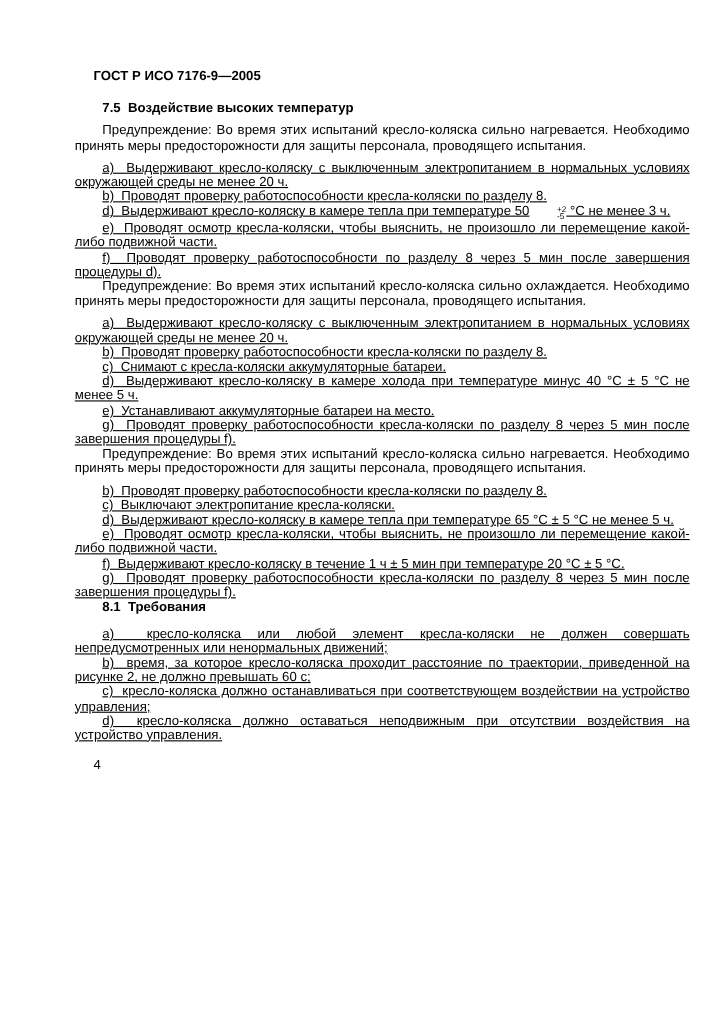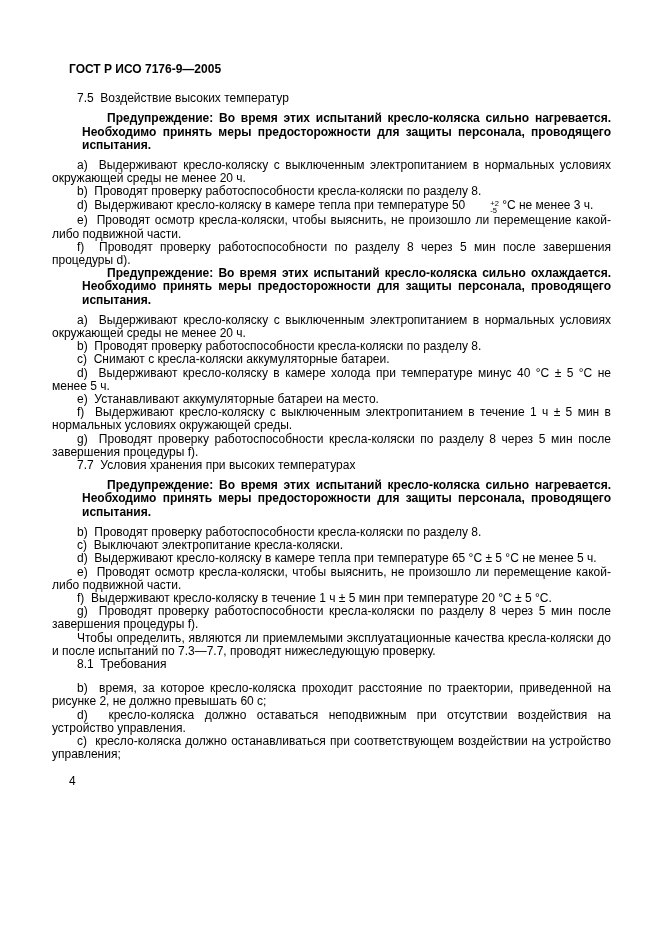--- a/index.html
+++ b/index.html
@@ -6,47 +6,47 @@
   body {
     width: 661px; height: 936px;
     background: #ffffff;
     color: #000000;
     font-family: "Liberation Sans", sans-serif;
     position: relative;
     overflow: hidden;
   }
   .page {
     position: absolute;
-    left: 52px; top: 63px;
+    left: 68px; top: 63px;
     width: 559px;
     font-size: 12px;
     line-height: 13.2px;
   }
   p { margin: 0; padding: 0; }
   .doc-header {
     font-weight: bold;
     margin-left: 17px;
     margin-bottom: 16px;
     white-space: nowrap;
   }
   .subheading {
-    font-weight: normal;
+    font-weight: bold;
     text-indent: 25px;
     margin-bottom: 7px;
   }
   .warning {
-    font-weight: bold;
+    font-weight: normal;
     text-indent: 25px;
     text-align: justify;
     margin-bottom: 7px;
-    margin-left: 30px;
   }
   .item, .body-par {
     text-indent: 25px;
     text-align: justify;
+    text-decoration: underline;
   }
   .section8-heading {
     font-weight: bold;
     font-size: 14.5px;
     line-height: 17px;
     text-indent: 30px;
     margin-top: 13px;
     margin-bottom: 13px;
   }
   .page-number {
@@ -76,33 +76,31 @@
   <p class="item"><span>d)&nbsp; Выдерживают кресло-коляску в камере тепла при температуре 50</span><span class="tol"><span>+2</span><span>-5</span></span><span>&nbsp;°С не менее 3 ч.</span></p>
   <p class="item">e)&nbsp; Проводят осмотр кресла-коляски, чтобы выяснить, не произошло ли перемещение какой-либо подвижной части.</p>
   <p class="item">f)&nbsp; Проводят проверку работоспособности по разделу 8 через 5 мин после завершения процедуры d).</p>
 
   <p class="warning">Предупреждение: Во время этих испытаний кресло-коляска сильно охлаждается. Необходи­мо принять меры предосторожности для защиты персонала, проводящего испытания.</p>
   <p class="item">a)&nbsp; Выдерживают кресло-коляску с выключенным электропитанием в нормальных условиях окру­жающей среды не менее 20 ч.</p>
   <p class="item">b)&nbsp; Проводят проверку работоспособности кресла-коляски по разделу 8.</p>
   <p class="item">c)&nbsp; Снимают с кресла-коляски аккумуляторные батареи.</p>
   <p class="item">d)&nbsp; Выдерживают кресло-коляску в камере холода при температуре минус 40 °С ± 5 °С не менее 5 ч.</p>
   <p class="item">e)&nbsp; Устанавливают аккумуляторные батареи на место.</p>
-  <p class="item">f)&nbsp; Выдерживают кресло-коляску с выключенным электропитанием в течение 1 ч ± 5 мин в нормаль­ных условиях окружающей среды.</p>
   <p class="item">g)&nbsp; Проводят проверку работоспособности кресла-коляски по разделу 8 через 5 мин после завер­шения процедуры f).</p>
 
-  <p class="subheading">7.7&nbsp; Условия хранения при высоких температурах</p>
   <p class="warning">Предупреждение: Во время этих испытаний кресло-коляска сильно нагревается. Необходи­мо принять меры предосторожности для защиты персонала, проводящего испытания.</p>
   <p class="item">b)&nbsp; Проводят проверку работоспособности кресла-коляски по разделу 8.</p>
   <p class="item">c)&nbsp; Выключают электропитание кресла-коляски.</p>
   <p class="item">d)&nbsp; Выдерживают кресло-коляску в камере тепла при температуре 65 °С ± 5 °С не менее 5 ч.</p>
   <p class="item">e)&nbsp; Проводят осмотр кресла-коляски, чтобы выяснить, не произошло ли перемещение какой-либо подвижной части.</p>
   <p class="item">f)&nbsp; Выдерживают кресло-коляску в течение 1 ч ± 5 мин при температуре 20 °С ± 5 °С.</p>
   <p class="item">g)&nbsp; Проводят проверку работоспособности кресла-коляски по разделу 8 через 5 мин после завер­шения процедуры f).</p>
 
-  <p class="body-par">Чтобы определить, являются ли приемлемыми эксплуатационные качества кресла-коляски до и после испытаний по 7.3—7.7, проводят нижеследующую проверку.</p>
   <p class="subheading" style="margin-bottom:11px">8.1&nbsp; Требования</p>
+  <p class="item">a)&nbsp; кресло-коляска или любой элемент кресла-коляски не должен совершать непредусмотренных или ненормальных движений;</p>
   <p class="item">b)&nbsp; время, за которое кресло-коляска проходит расстояние по траектории, приведенной на рисун­ке 2, не должно превышать 60 с;</p>
+  <p class="item">c)&nbsp; кресло-коляска должно останавливаться при соответствующем воздействии на устройство уп­равления;</p>
   <p class="item">d)&nbsp; кресло-коляска должно оставаться неподвижным при отсутствии воздействия на устройство управления.</p>
-  <p class="item">c)&nbsp; кресло-коляска должно останавливаться при соответствующем воздействии на устройство уп­равления;</p>
 
   <p class="page-number">4</p>
 
 </div>
 
 </body></html>

